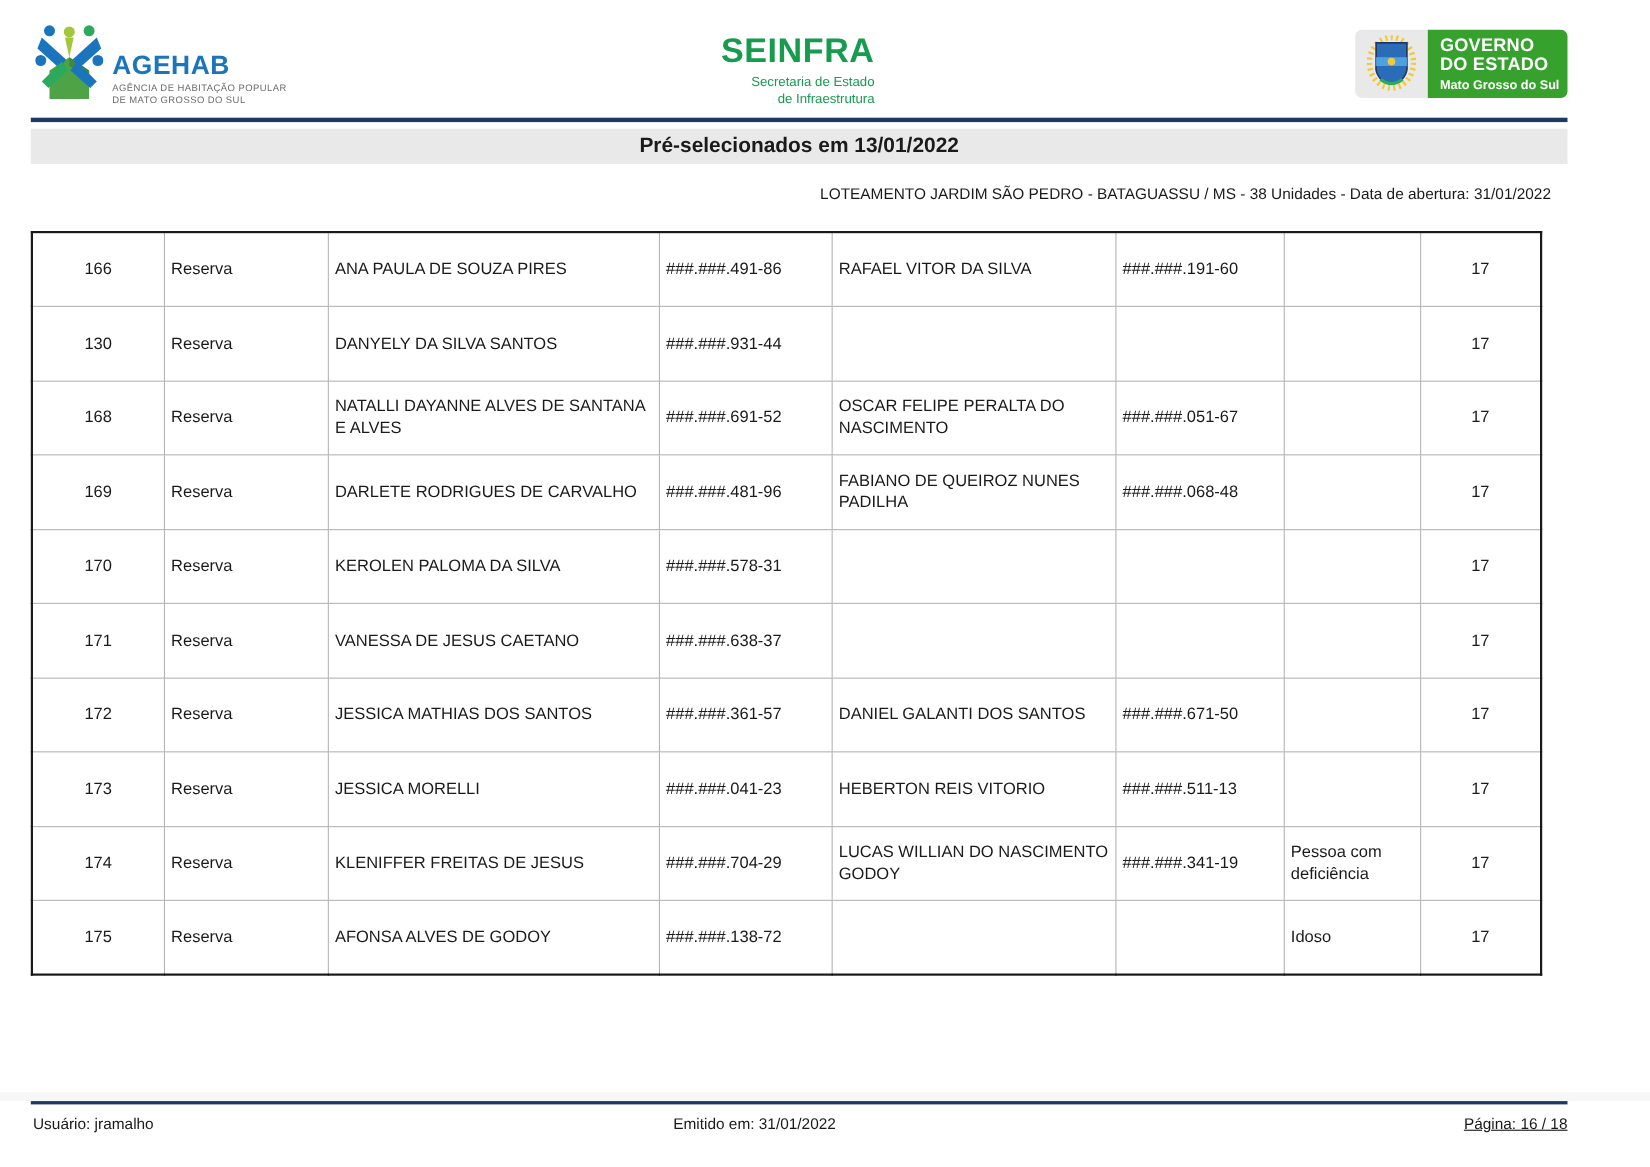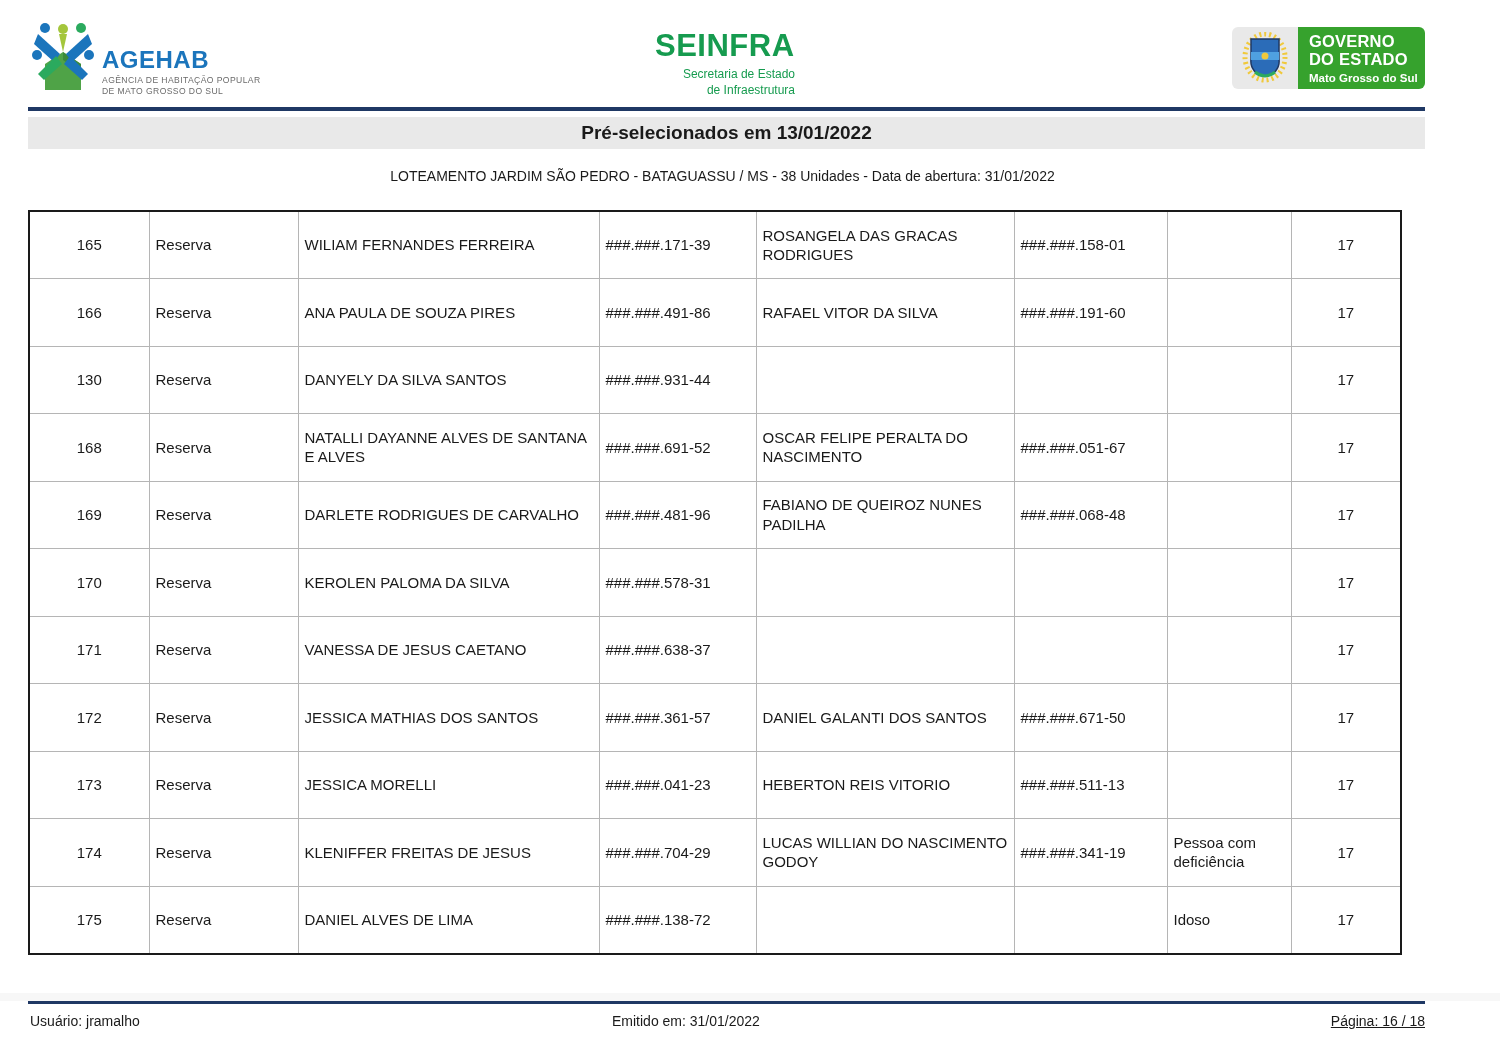--- a/index.html
+++ b/index.html
@@ -13,34 +13,34 @@
   body{font-family:"Liberation Sans","DejaVu Sans",sans-serif;color:var(--ink);}
   .page{position:relative;width:1500px;height:1061px;background:#fff;overflow:hidden;}
 
   
   .agehab{position:absolute;left:32px;top:22px;display:flex;align-items:center;}
   .agehab-text{margin-left:8px;margin-top:26px;}
   .agehab-name{font-size:24px;font-weight:bold;color:var(--agehab-blue);letter-spacing:.5px;line-height:1;}
   .agehab-tag{font-size:8.6px;color:var(--tagline-gray);letter-spacing:.4px;line-height:1.25;margin-top:3px;}
 
   .seinfra{position:absolute;left:655px;top:30px;width:140px;text-align:right;}
-  .seinfra-name{font-size:31px;font-weight:bold;color:var(--seinfra-green);line-height:1;letter-spacing:.5px;text-align:left;}
+  .seinfra-name{font-size:31px;font-weight:bold;color:var(--seinfra-green);line-height:1;letter-spacing:.5px;text-align:right;}
   .seinfra-tag{font-size:12px;color:var(--seinfra-green);line-height:1.3;margin-top:6px;}
 
   .governo{position:absolute;left:1232px;top:27px;height:62px;display:flex;}
   .governo-shield{width:66px;background:var(--band);border-radius:6px 0 0 6px;display:flex;align-items:center;justify-content:center;}
   .governo-box{width:127px;background:var(--governo-green);border-radius:0 6px 6px 0;color:#fff;padding:6px 0 0 11px;}
   .governo-line{font-size:16.5px;font-weight:bold;line-height:1.08;letter-spacing:.2px;}
   .governo-sub{font-size:11.5px;margin-top:3px;font-weight:bold;}
 
   .rule-top{position:absolute;left:28px;top:107px;width:1397px;height:4px;background:var(--navy);}
   .title-band{position:absolute;left:28px;top:117px;width:1397px;height:32px;background:var(--band);
               display:flex;align-items:center;justify-content:center;}
   .title-band span{font-size:19px;font-weight:bold;}
-  .subtitle{position:absolute;left:24px;top:168px;width:1397px;text-align:center;font-size:14px;}
+  .subtitle{position:absolute;left:13px;top:168px;width:1397px;text-align:right;font-size:14px;}
 
   
   table.list{position:absolute;left:28px;top:210px;width:1372px;border-collapse:collapse;table-layout:fixed;
              border:2px solid var(--border-dark);font-size:15px;}
   table.list td{border:1px solid var(--border-light);vertical-align:middle;line-height:1.3;
                 padding:4px 6px;overflow:hidden;}
   table.list tr{height:67.5px;}
   td.c-num{text-align:center;padding:4px 2px;}
   td.c-name{padding-right:30px;}
   td.c-spouse{padding-right:24px;}
@@ -122,30 +122,20 @@
         <col style="width:149px">
         <col style="width:301px">
         <col style="width:157px">
       <col style="width:258px">
         <col style="width:153px">
         <col style="width:124px">
         <col style="width:110px">
     </colgroup>
     <tbody>
       <tr>
-        <td class="c-num">165</td>
-        <td>Reserva</td>
-        <td class="c-name">WILIAM FERNANDES FERREIRA</td>
-        <td>###.###.171-39</td>
-        <td class="c-spouse">ROSANGELA DAS GRACAS RODRIGUES</td>
-        <td>###.###.158-01</td>
-        <td></td>
-        <td class="c-points">17</td>
-      </tr>
-      <tr>
         <td class="c-num">166</td>
         <td>Reserva</td>
         <td class="c-name">ANA PAULA DE SOUZA PIRES</td>
         <td>###.###.491-86</td>
         <td class="c-spouse">RAFAEL VITOR DA SILVA</td>
         <td>###.###.191-60</td>
         <td></td>
         <td class="c-points">17</td>
       </tr>
       <tr>
@@ -224,21 +214,21 @@
         <td class="c-name">KLENIFFER FREITAS DE JESUS</td>
         <td>###.###.704-29</td>
         <td class="c-spouse">LUCAS WILLIAN DO NASCIMENTO GODOY</td>
         <td>###.###.341-19</td>
         <td>Pessoa com deficiência</td>
         <td class="c-points">17</td>
       </tr>
       <tr>
         <td class="c-num">175</td>
         <td>Reserva</td>
-        <td class="c-name">DANIEL ALVES DE LIMA</td>
+        <td class="c-name">AFONSA ALVES DE GODOY</td>
         <td>###.###.138-72</td>
         <td class="c-spouse"></td>
         <td></td>
         <td>Idoso</td>
         <td class="c-points">17</td>
       </tr>
     </tbody>
   </table>
 
   <div class="pre-footer-strip"></div>

